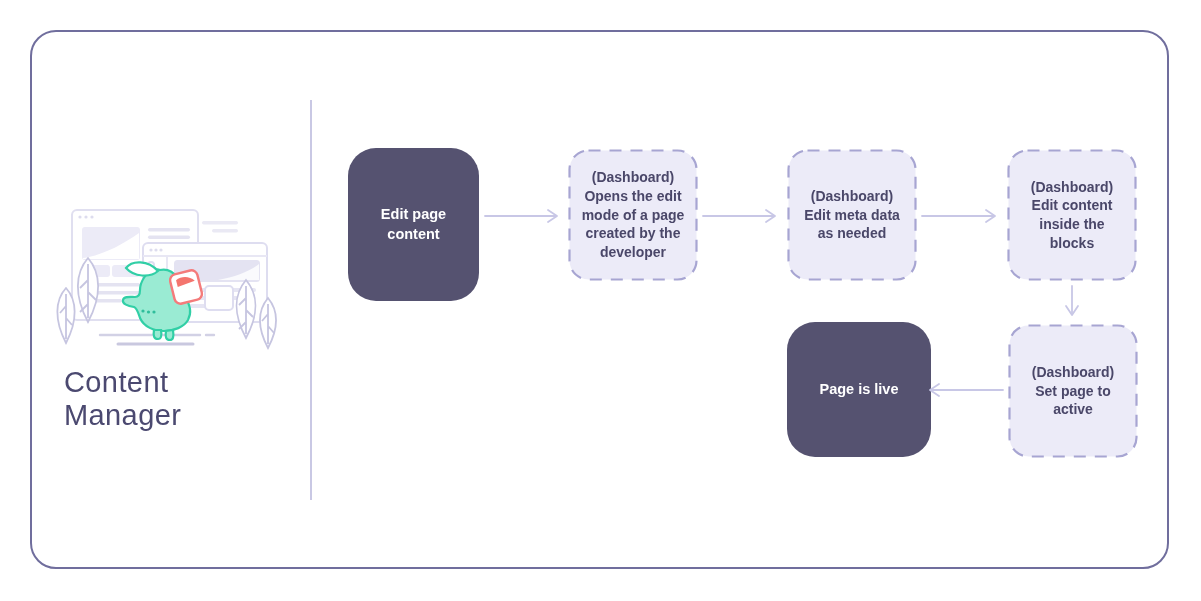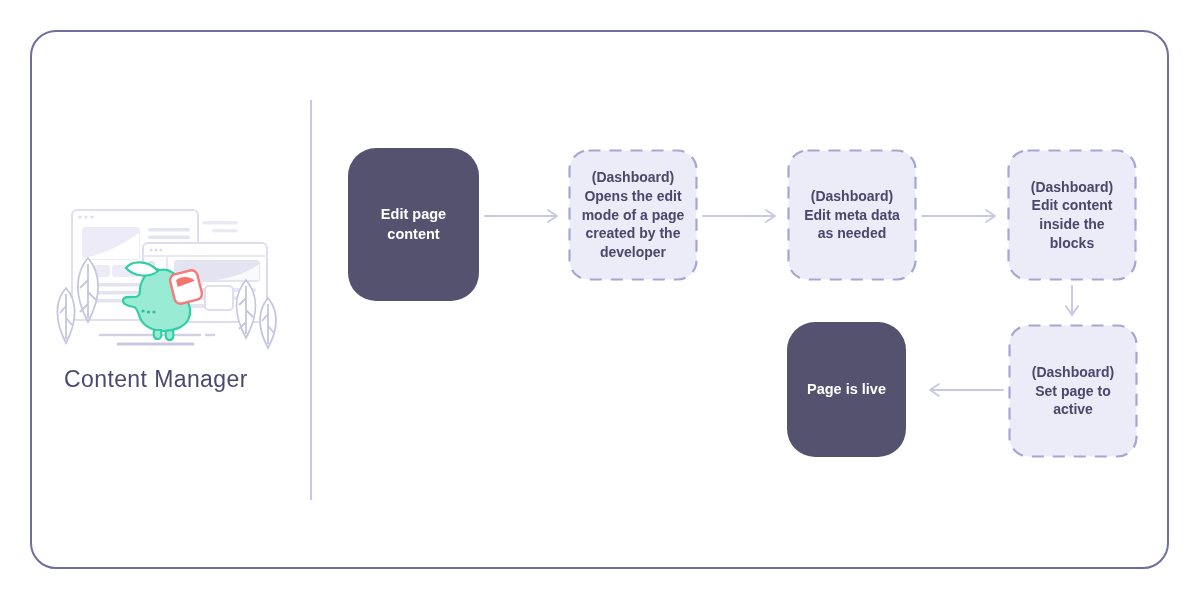--- a/index.html
+++ b/index.html
@@ -8,39 +8,39 @@
   .stage{position:absolute;left:0;top:0;width:1201px;height:601px;}
 
   .card{position:absolute;left:30px;top:30px;width:1139px;height:539px;
         border:2px solid #706E9D;border-radius:26px;background:#ffffff;box-sizing:border-box;}
 
   .divider{position:absolute;left:310px;top:100px;width:2px;height:400px;background:#C9C8E4;}
 
   .illustration{position:absolute;left:50px;top:200px;width:240px;height:152px;}
 
   .panel-title{position:absolute;left:64px;top:366px;width:230px;
-               font-size:23px;font-weight:500;letter-spacing:.4px;color:#4B4970;}
+               font-size:29px;font-weight:500;letter-spacing:.4px;color:#4B4970;}
 
   .node{position:absolute;display:flex;align-items:center;justify-content:center;
         text-align:center;box-sizing:border-box;}
   .node .lbl{white-space:pre-line;position:relative;z-index:2;line-height:1.33;}
   .node.solid{background:#555270;border-radius:28px;color:#ffffff;
               font-size:14.5px;font-weight:600;}
   .node.dashed{color:#4A4769;font-size:14px;font-weight:600;}
   .node.dashed svg.border{position:absolute;left:0;top:0;z-index:1;}
 
   .arrow{position:absolute;}
 
   
   #n1{left:348px;top:148px;width:131px;height:153px;}
   #n2{left:568px;top:149px;width:130px;height:132px;}
   #n3{left:787px;top:149px;width:130px;height:132px;}
   #n4{left:1007px;top:149px;width:130px;height:132px;}
   #n5{left:1008px;top:324px;width:130px;height:134px;}
-  #n6{left:787px;top:322px;width:119px;height:135px;}
+  #n6{left:787px;top:322px;width:144px;height:135px;}
 </style>
 </head>
 <body>
 
 <div class="stage">
   <div class="card"></div>
   <div class="divider"></div>
 
   <svg class="illustration" viewBox="0 0 240 152">
 

